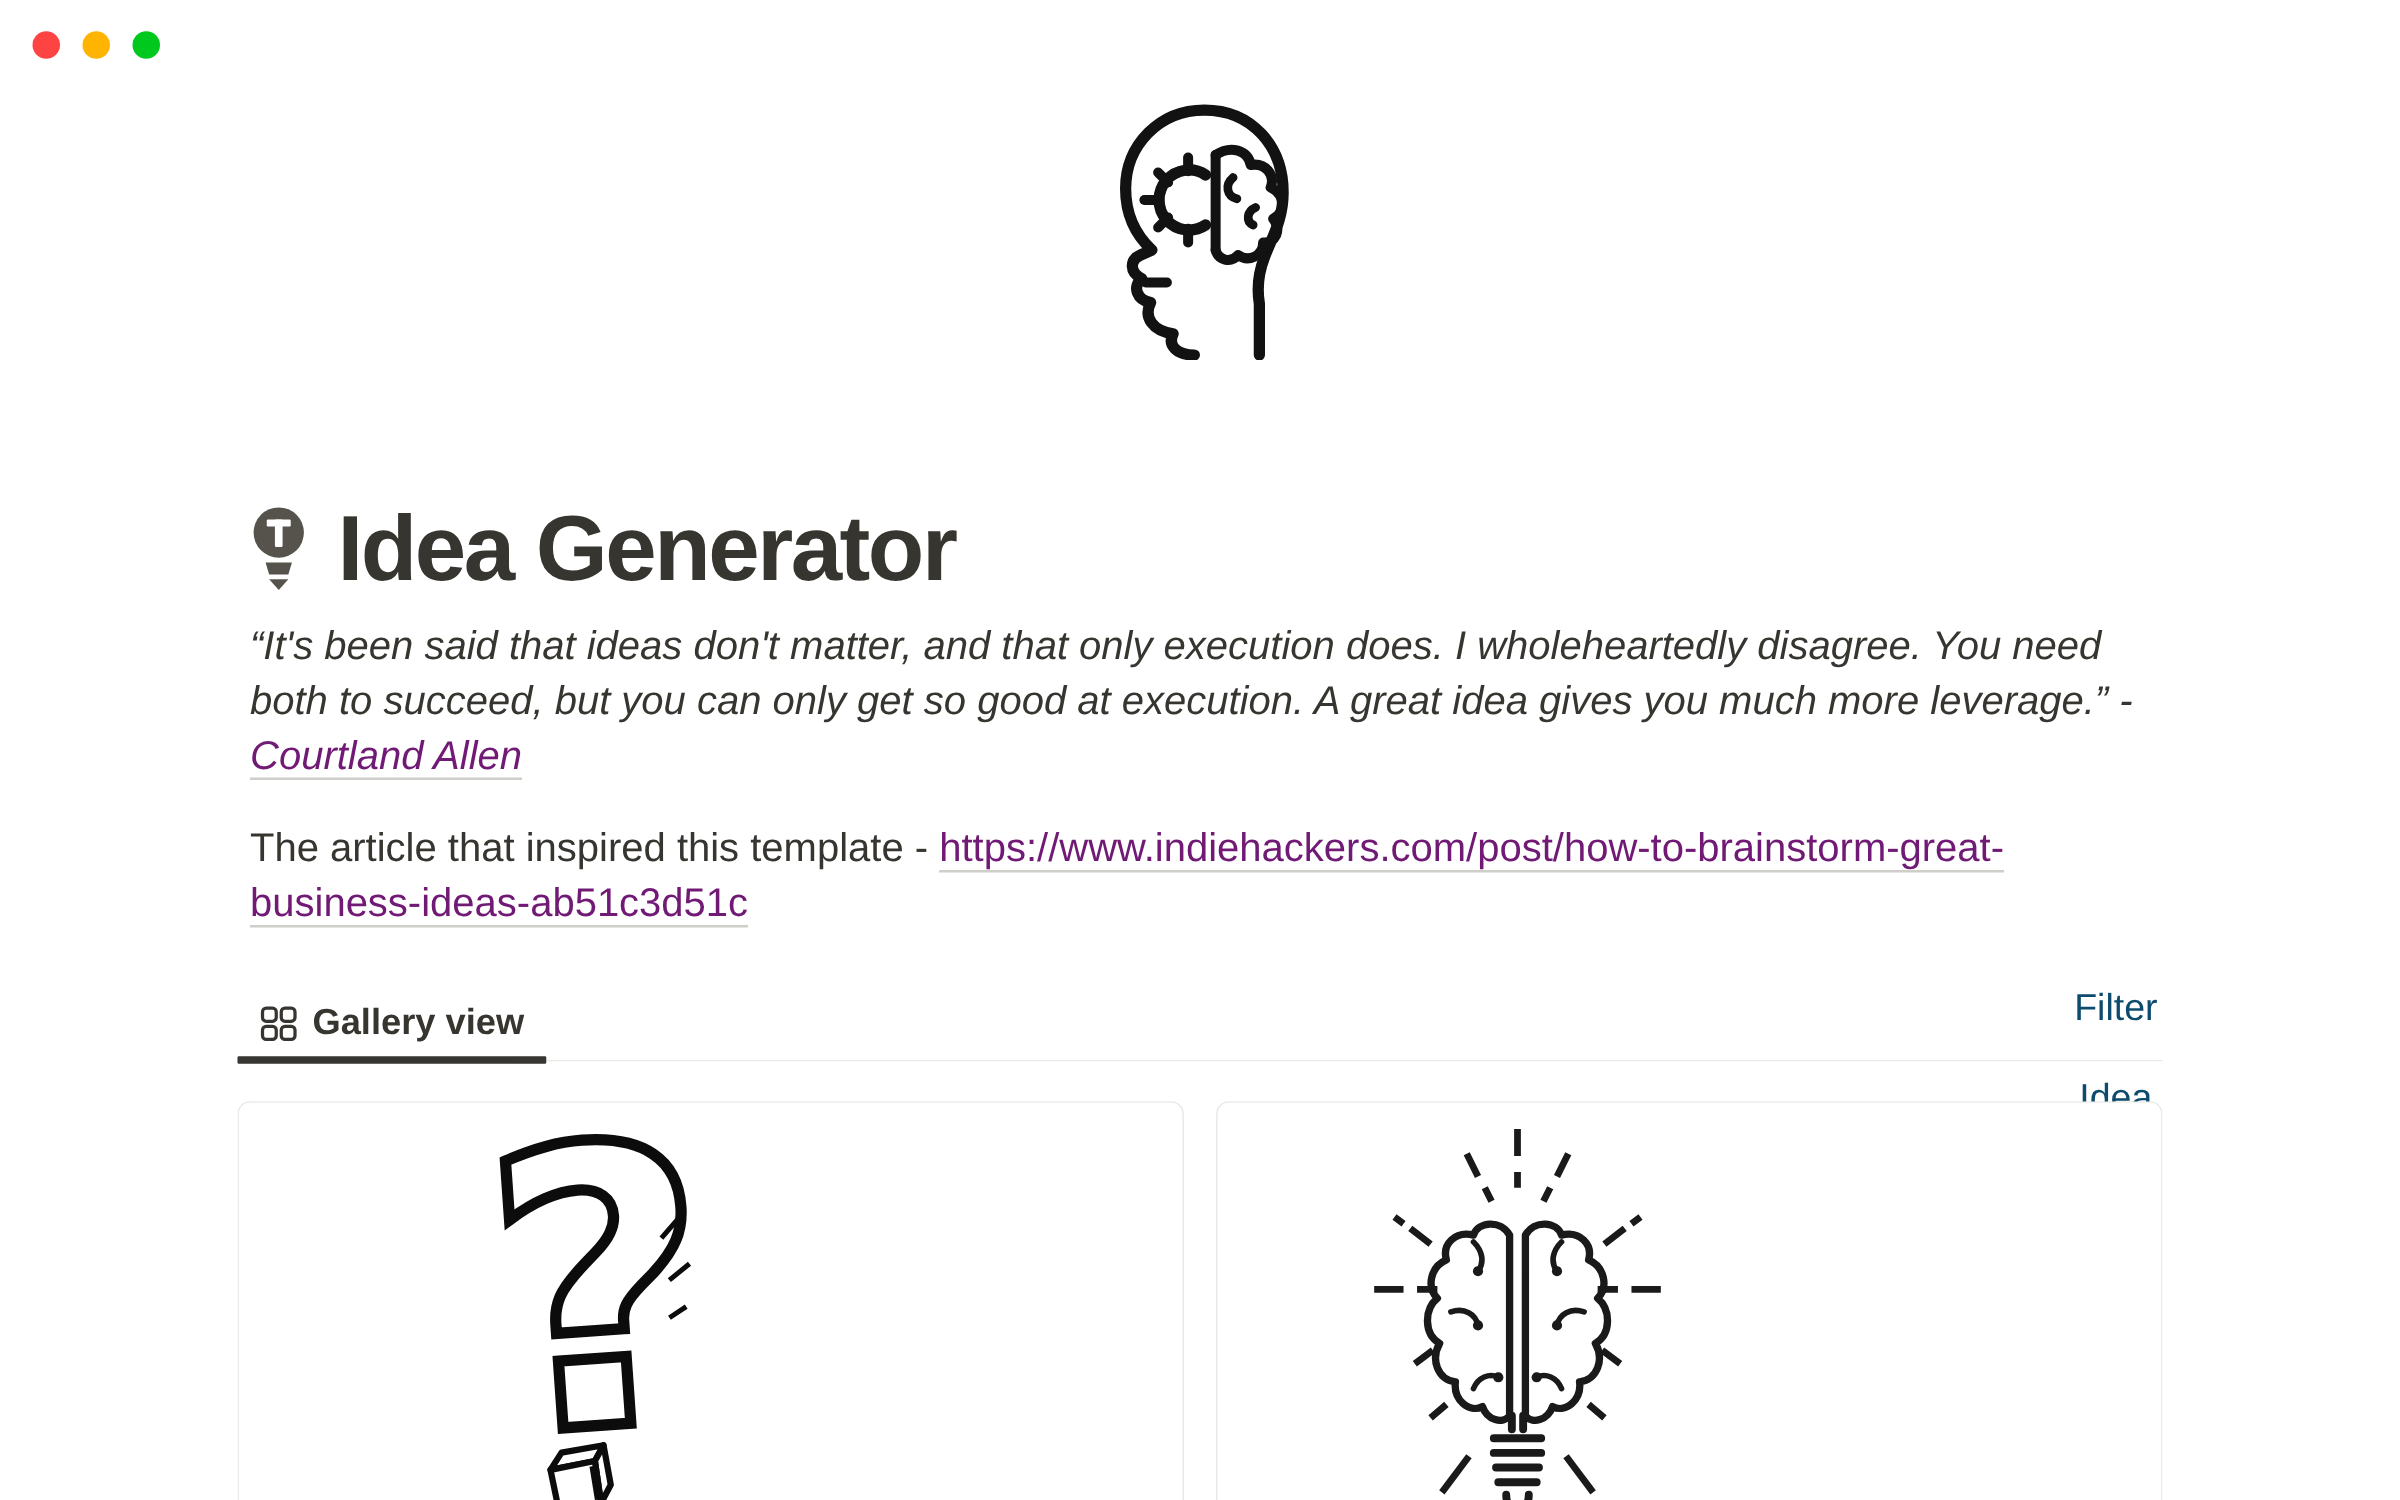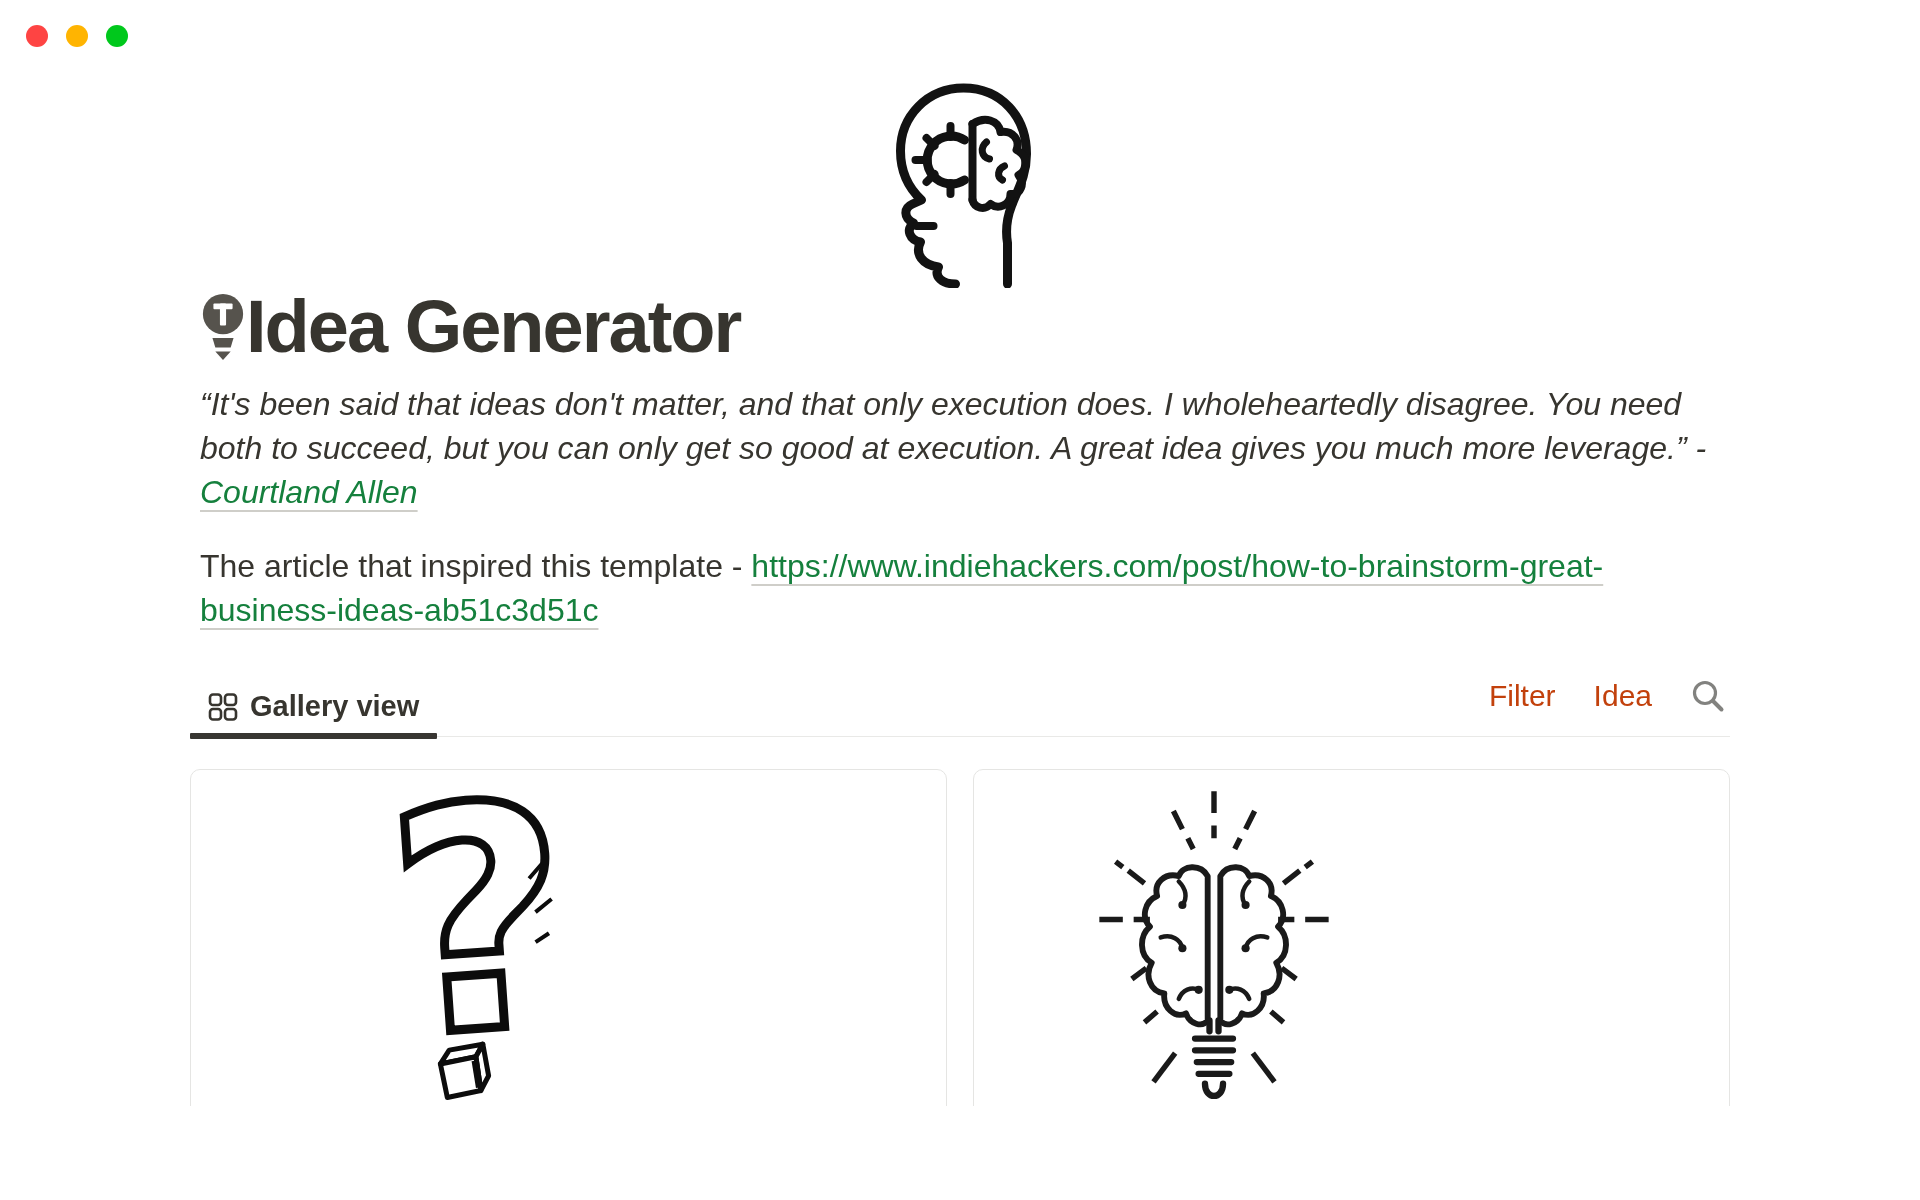--- a/index.html
+++ b/index.html
@@ -12,41 +12,41 @@
   .traffic{position:absolute;top:25px;left:26px;display:flex;gap:18px;}
   .light{width:22px;height:22px;border-radius:50%;}
   .light.red{background:#FE4443;}
   .light.yellow{background:#FFB401;}
   .light.green{background:#00C81C;}
 
   .content{position:absolute;left:190px;top:0;width:1540px;}
 
   .cover{margin-top:78px;display:flex;justify-content:center;}
 
-  .title-row{display:flex;align-items:center;padding-left:10px;}
+  .title-row{margin-top:112px;display:flex;align-items:center;gap:24px;padding-left:10px;}
   .title-row h1{
     margin:0;font-size:74px;font-weight:700;letter-spacing:-2px;
     line-height:1.05;color:#37352F;
   }
 
   .quote{margin:16px 0 0 0;padding-left:10px;font-style:italic;
          font-size:32px;line-height:44px;max-width:1528px;}
   .article{margin:30px 0 0 0;padding-left:10px;font-size:32px;line-height:44px;max-width:1528px;}
-  .glink{color:#15803d;cursor:pointer;text-decoration:underline;
+  .glink{color:#701a75;cursor:pointer;text-decoration:underline;
          text-decoration-color:#CFCEC9;text-decoration-thickness:1.5px;text-underline-offset:7px;}
 
   .toolbar{margin-top:46px;height:58px;border-bottom:1px solid #E9E9E7;
            display:flex;align-items:flex-start;justify-content:space-between;position:relative;}
   .view-tab{display:flex;align-items:center;gap:12px;height:100%;
             padding:0 18px;position:relative;cursor:pointer;}
   .view-tab .label{font-size:29px;font-weight:700;color:#37352F;}
   .view-tab::after{content:"";position:absolute;left:0;bottom:-3px;height:6px;width:100%;
                    background:#383632;border-radius:1px;}
   .tools{display:flex;align-items:center;gap:38px;padding-right:4px;
-         font-size:30px;color:#c2410c;}
+         font-size:30px;color:#0c4a6e;flex-direction:column;}
   .tools .tool{cursor:pointer;}
 
   .grid{margin-top:32px;height:337px;overflow:hidden;display:flex;gap:26px;}
   .card{flex:1;height:430px;box-sizing:border-box;background:#fff;
         border:1px solid #E5E5E3;border-radius:10px;position:relative;cursor:pointer;}
   .card .art1{position:absolute;left:160px;top:6px;}
   .card .art2{position:absolute;left:118px;top:14px;}
 
   svg{display:block;}
 </style>

